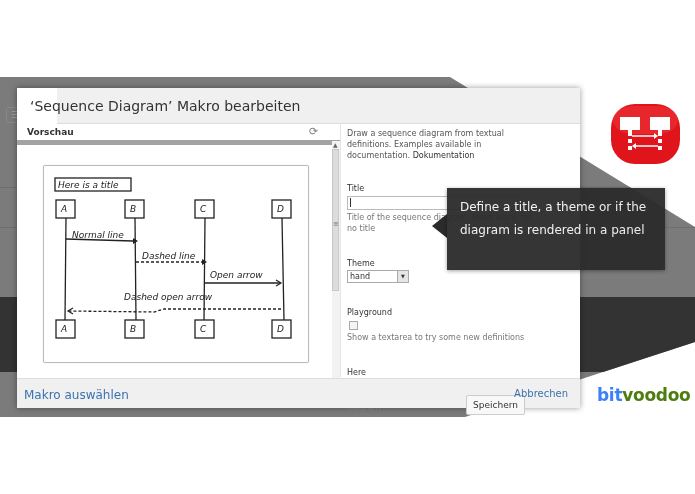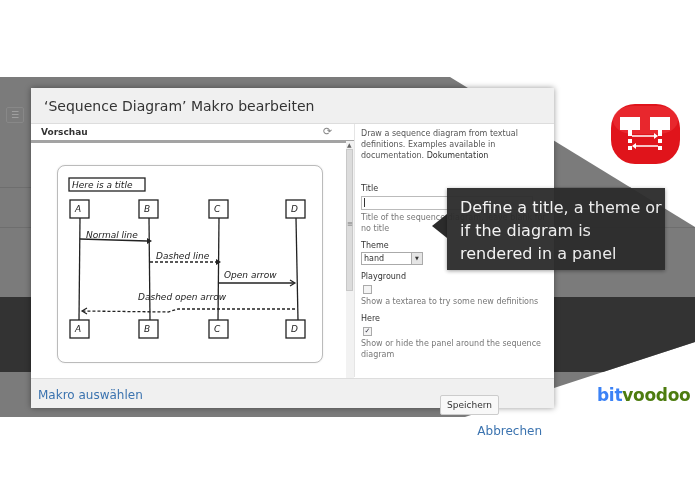--- a/index.html
+++ b/index.html
@@ -4,52 +4,52 @@
 <style>
   html, body { margin: 0; padding: 0; }
   body { width: 695px; height: 494px; background: #ffffff; position: relative; overflow: hidden; font-family: "DejaVu Sans", sans-serif; }
   .bg-layer { position: absolute; left: 0; top: 77px; width: 695px; height: 340px; background: #7b7b7b;
     clip-path: polygon(0 0, 450px 0, 695px 150px, 695px 265px, 465px 340px, 0 340px); }
   .bg-band1 { position: absolute; left: 0; top: 110px; width: 100%; height: 1px; background: #6e6e6e; }
   .bg-band-dark { position: absolute; left: 0; top: 220px; width: 100%; height: 75px; background: #333333; }
   .bg-band2 { position: absolute; left: 0; top: 150px; width: 100%; height: 1px; background: #6e6e6e; }
   .bg-toolbtn { position: absolute; left: 6px; top: 107px; width: 16px; height: 14px; border: 1px solid #888; border-radius: 2px; color: #aaa; font-size: 9px; text-align: center; line-height: 14px; }
 
-  .dialog { position: absolute; left: 31px; top: 88px; width: 523px; height: 320px; background: #ffffff; box-shadow: 0 0 6px rgba(0,0,0,0.4); }
+  .dialog { position: absolute; left: 17px; top: 88px; width: 523px; height: 320px; background: #ffffff; box-shadow: 0 0 6px rgba(0,0,0,0.4); padding-left: 40px; }
   .dialog-header { height: 35px; background: #f0f0f0; border-bottom: 1px solid #dddddd; }
   .dialog-title { position: absolute; left: 13px; top: 10px; font-size: 14px; color: #333; }
   .dialog-footer { position: absolute; left: 0; bottom: 0; width: 100%; height: 29px; background: #f0f0f0; border-top: 1px solid #dddddd; }
   .footer-link { position: absolute; left: 7px; top: 9px; font-size: 12px; color: #3b73af; }
   .save-btn { position: absolute; right: 55px; top: 4px; height: 18px; padding: 0 6px; border: 1px solid #cccccc; border-radius: 2px; background: #f8f8f8; font-size: 9px; color: #333; line-height: 18px; margin-top: 12px; }
-  .cancel-link { position: absolute; right: 12px; top: 9px; font-size: 12px; color: #3b73af; margin-top: 36px; }
+  .cancel-link { position: absolute; right: 12px; top: 9px; font-size: 10px; color: #3b73af; }
 
   .preview { position: absolute; left: 0; top: 36px; width: 323px; height: 253px; }
-  .preview-head { height: 16px; border-bottom: 3px solid #a3a3a3; }
+  .preview-head { height: 16px; border-bottom: 5px solid #a3a3a3; }
   .preview-label { position: absolute; left: 10px; top: 3px; font-size: 9px; font-weight: bold; color: #333; }
   .refresh-icon { position: absolute; left: 292px; top: 1px; font-size: 11px; color: #888; }
   .scrollbar { position: absolute; left: 315px; top: 17px; width: 8px; height: 237px; background: #f2f2f2; }
   .scroll-thumb { position: absolute; left: 0; top: 8px; width: 7px; height: 142px; background: #dcdcdc; border: 1px solid #c8c8c8; box-sizing: border-box; }
   .scroll-up { position: absolute; left: 1px; top: 0; font-size: 6px; color: #666; }
   .grip { position: absolute; left: 0px; top: 70px; font-size: 7px; color: #777; }
 
-  .diagram-box { position: absolute; left: 26px; top: 41px; width: 264px; height: 196px; border: 1px solid #bbbbbb; border-radius: 8px; background: #fff; box-shadow: 0 0 2px rgba(0,0,0,0.1); }
+  .diagram-box { position: absolute; left: 26px; top: 41px; width: 264px; height: 196px; border: 1px solid #bbbbbb; border-radius: 2px; background: #fff; box-shadow: 0 0 2px rgba(0,0,0,0.1); }
 
   .divider { position: absolute; left: 323px; top: 36px; width: 1px; height: 253px; background: #e5e5e5; }
   .props { position: absolute; left: 330px; top: 40px; width: 185px; font-size: 8px; color: #555; line-height: 11px; }
   .props .desc { color: #555; }
   .props .doclink { color: #333; }
-  .props .label { color: #333; margin-top: 6px; font-size: 8px; }
+  .props .label { color: #333; margin-top: 24px; font-size: 8px; }
   .title-input { width: 170px; height: 12px; border: 1px solid #bbbbbb; margin-top: 2px; background: #fff; }
   .title-input .caret { display: inline-block; width: 1px; height: 9px; background: #333; margin: 1px 0 0 2px; }
   .help { color: #777; margin-top: 2px; }
   .select { width: 58px; height: 11px; border: 1px solid #aaaaaa; margin-top: 1px; position: relative; background: #fff; font-size: 8px; line-height: 11px; padding-left: 2px; box-sizing: content-box; color: #333; }
   .select .arr { position: absolute; right: 0; top: 0; width: 10px; height: 11px; background: #e5e5e5; border-left: 1px solid #aaa; font-size: 5px; text-align: center; }
   .checkbox { width: 7px; height: 7px; border: 1px solid #aaaaaa; margin: 3px 0 2px 2px; background: #f4f4f4; font-size: 7px; line-height: 7px; text-align: center; color: #334; }
 
-  .tooltip { position: absolute; left: 447px; top: 188px; width: 218px; height: 82px; background: #2b2b2b; opacity: 0.95; color: #f2f2f2; font-size: 16px; line-height: 23px; padding: 8px 0 0 13px; box-sizing: border-box; box-shadow: 0 1px 4px rgba(0,0,0,0.4); }
+  .tooltip { position: absolute; left: 447px; top: 188px; width: 218px; height: 82px; background: #2b2b2b; opacity: 0.95; color: #f2f2f2; font-size: 12px; line-height: 23px; padding: 8px 0 0 13px; box-sizing: border-box; box-shadow: 0 1px 4px rgba(0,0,0,0.4); }
   .tooltip-arrow { position: absolute; left: 432px; top: 214px; width: 0; height: 0; border-top: 12px solid transparent; border-bottom: 12px solid transparent; border-right: 15px solid #2b2b2b; }
 
   .app-logo { position: absolute; left: 609px; top: 103px; width: 73px; height: 62px; }
   .brand { position: absolute; left: 597px; top: 385px; font-size: 17px; font-weight: bold; letter-spacing: -0.3px; }
   .brand .b1 { color: #3b82f6; }
   .brand .b2 { color: #4d7c0f; }
 </style>
 </head>
 <body>
 

